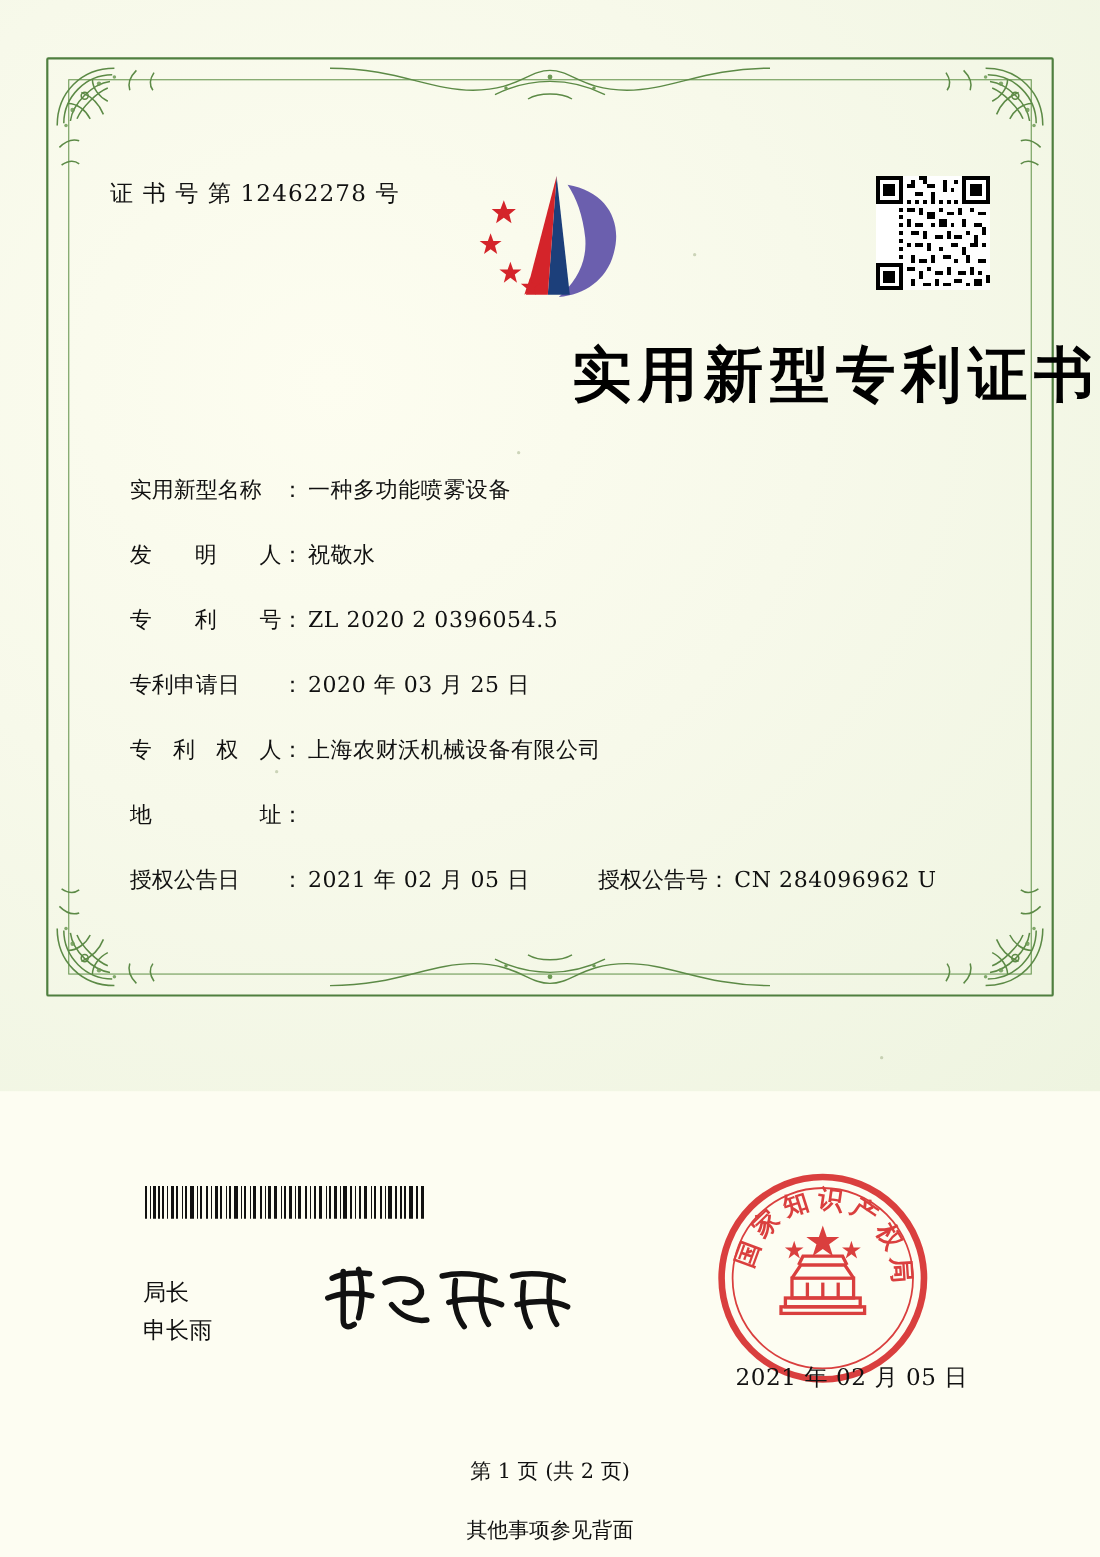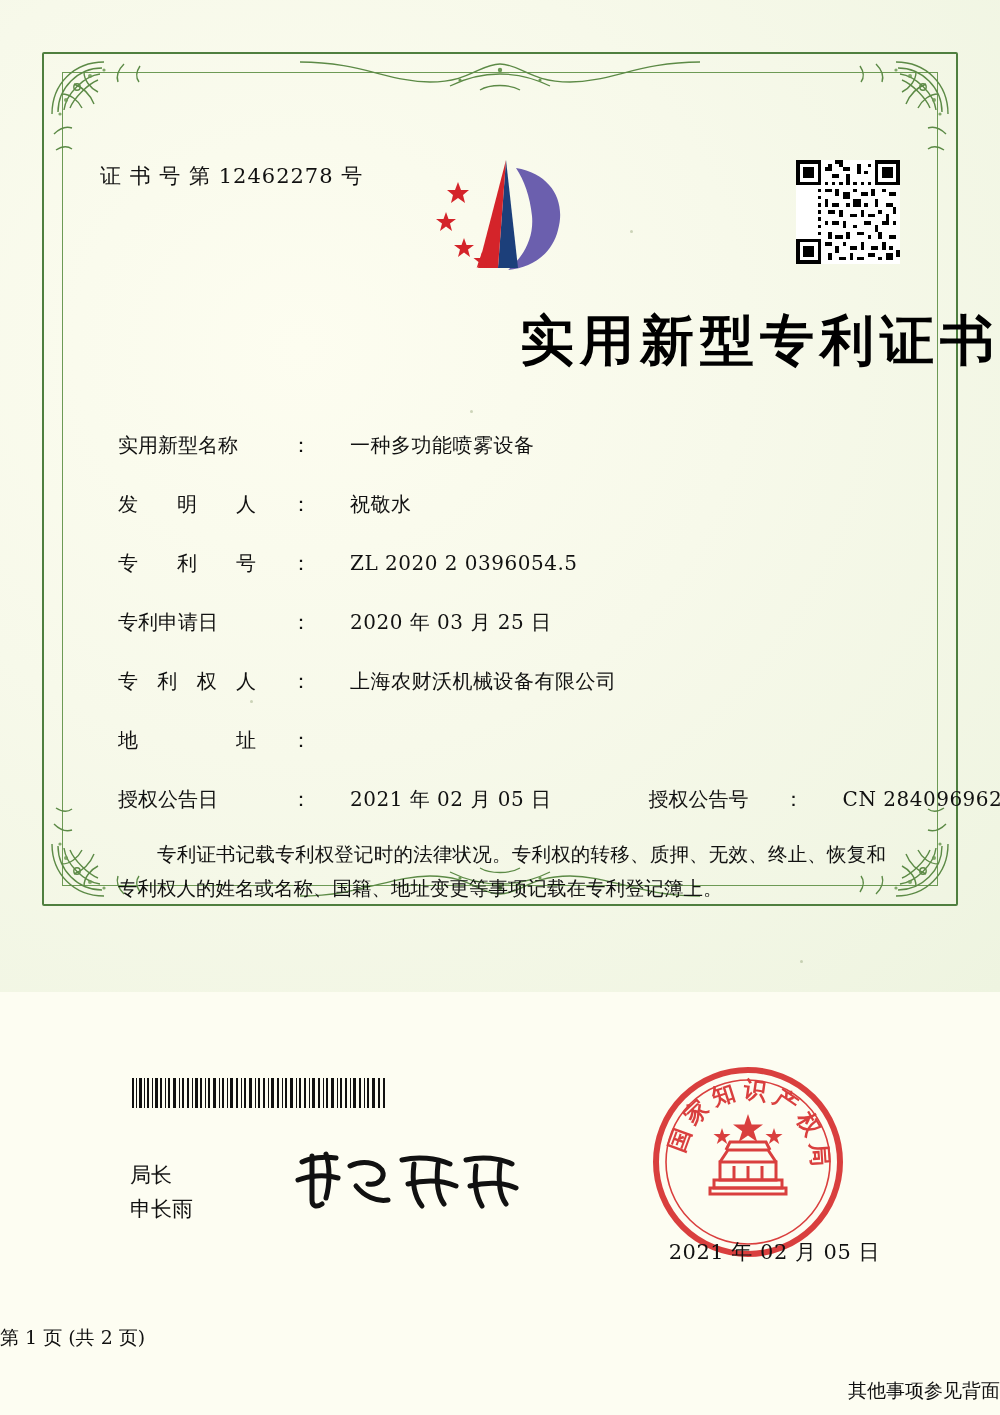--- a/index.html
+++ b/index.html
@@ -106,21 +106,20 @@
     left: 118px;
     top: 432px;
     width: 780px;
     font-size: 20px;
   }
   .field-row {
     display: flex;
     align-items: baseline;
     margin-bottom: 32px;
     white-space: nowrap;
-    gap: 35px;
   }
   .field-label {
     width: 138px;
     flex: 0 0 138px;
     letter-spacing: 0px;
   }
   .field-label.spaced {
     display: flex;
     justify-content: space-between;
   }
@@ -192,27 +191,28 @@
     font-size: 21px;
     letter-spacing: 0.5px;
     color: #111;
   }
 
   
   .page-num {
     position: absolute;
     left: 0; right: 0;
     top: 1325px;
+    text-align: center;
     font-size: 19px;
   }
   .back-note {
     position: absolute;
     left: 0; right: 0;
     top: 1378px;
-    text-align: right;
+    text-align: center;
     font-size: 19px;
   }
 
   
   .speckle {
     position: absolute;
     width: 3px; height: 3px;
     border-radius: 50%;
     background: rgba(120,140,90,0.35);
   }
@@ -542,21 +542,20 @@
       <span class="field-colon">：</span>
       <span class="field-value">2021 年 02 月 05 日</span>
       <span class="second-label">授权公告号</span>
       <span class="field-colon">：</span>
       <span class="field-value">CN 284096962 U</span>
     </div>
 
   </div>
 
   <div class="paras">
-    <p>专利证书记载专利权登记时的法律状况。专利权的转移、质押、无效、终止、恢复和专利权人的姓名或名称、国籍、地址变更等事项记载在专利登记簿上。</p>
   </div>
 
   <div class="barcode">
     <svg viewBox="0 0 258 30" shape-rendering="crispEdges">
       <rect width="258" height="30" fill="#fdfdf2"></rect>
       <g fill="#111">
         <rect x="2" y="0" width="2" height="30"></rect>
           <rect x="6" y="0" width="1" height="30"></rect>
         <rect x="9" y="0" width="3" height="30"></rect>
           <rect x="14" y="0" width="1" height="30"></rect>

